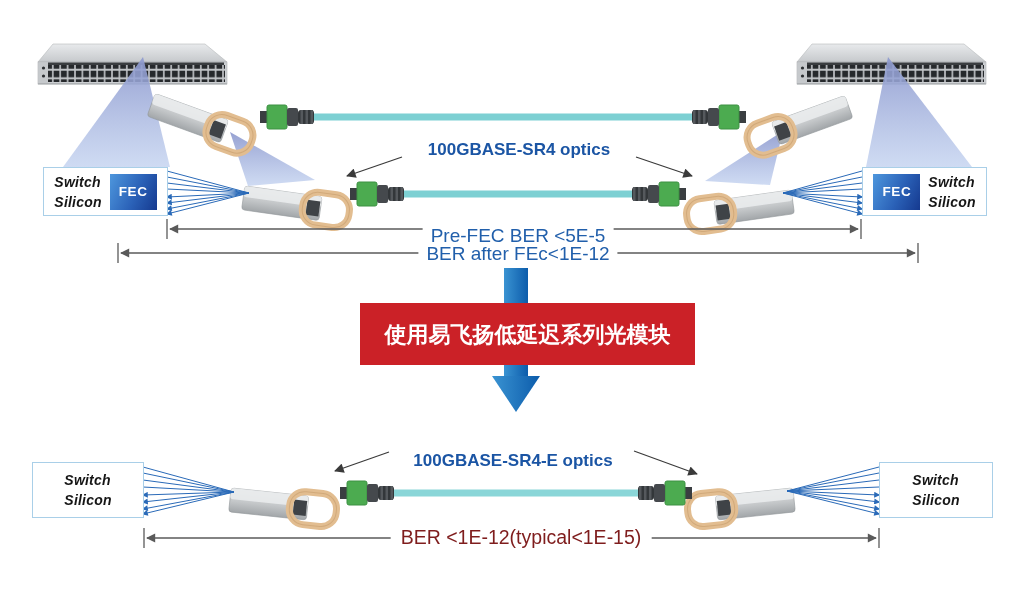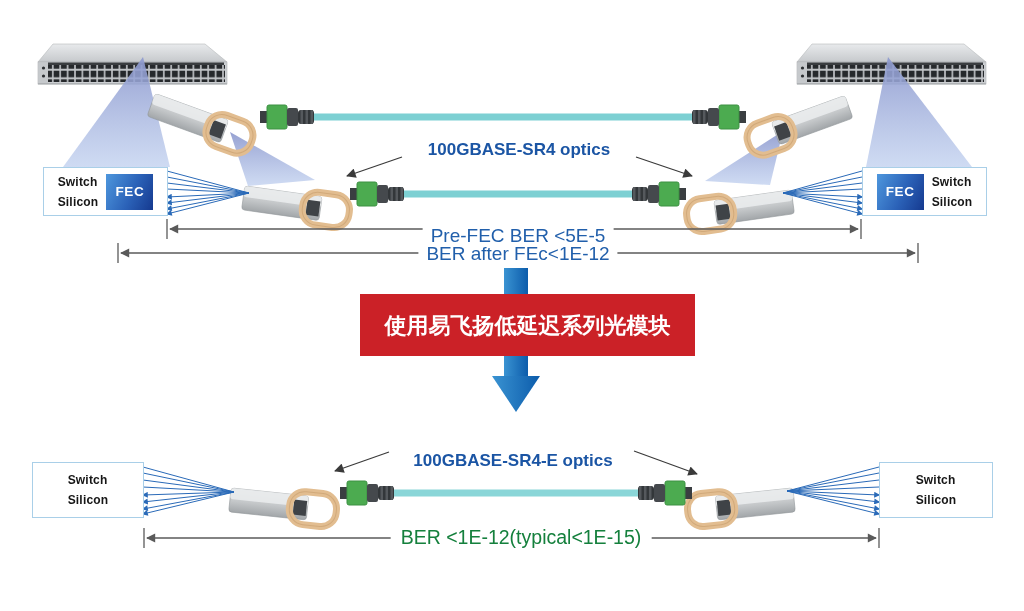--- a/index.html
+++ b/index.html
@@ -8,44 +8,44 @@
     overflow:hidden; font-family:"Liberation Sans", sans-serif;
   }
   .stage > svg { position:absolute; left:0; top:0; }
 
   .chipbox {
     position:absolute; background:#fff; border:1px solid #a9cfe8;
     display:flex; align-items:center; justify-content:center; gap:8px;
     box-sizing:border-box;
   }
   .chipname {
-    font-weight:bold; font-size:12px; line-height:20px; color:#161616;
-    letter-spacing:0.2px; text-align:left;
+    font-weight:bold; font-size:14px; line-height:20px; color:#161616;
+    letter-spacing:0.2px; text-align:left;font-style:italic;
   }
   .fecchip {
     width:47px; height:36px; flex:0 0 auto;
     background:linear-gradient(115deg,#4e97dd 0%, #2b62b8 55%, #15398f 100%);
     color:#fff; font-weight:bold; font-size:13.5px; letter-spacing:0.6px;
     display:flex; align-items:center; justify-content:center;
   }
   .optics-label {
     position:absolute; transform:translate(-50%,-50%); white-space:nowrap;
     color:#1b55a4; font-weight:bold; font-size:17px;
   }
   .dim-text {
     position:absolute; transform:translate(-50%,-50%); white-space:nowrap;
     color:#215fab; font-size:19px; background:#fff; padding:0 8px;
   }
   .dim-stack {
     position:absolute; transform:translate(-50%,-50%); white-space:nowrap;
-    color:#15803d; font-size:19.5px; line-height:26px; background:#fff;
+    color:#7f1d1d; font-size:19.5px; line-height:26px; background:#fff;
     padding:0 10px; text-align:center;
   }
   .banner {
-    position:absolute; left:360px; top:294px; width:335px; height:62px;
+    position:absolute; left:360px; top:303px; width:335px; height:62px;
     background:#cb2127; color:#ffffff; font-weight:bold; font-size:22px;
     line-height:29px; display:flex; flex-direction:column;
     align-items:center; justify-content:center; text-align:center;
   }
 </style>
 </head>
 <body>
 
 <div class="stage">
 

